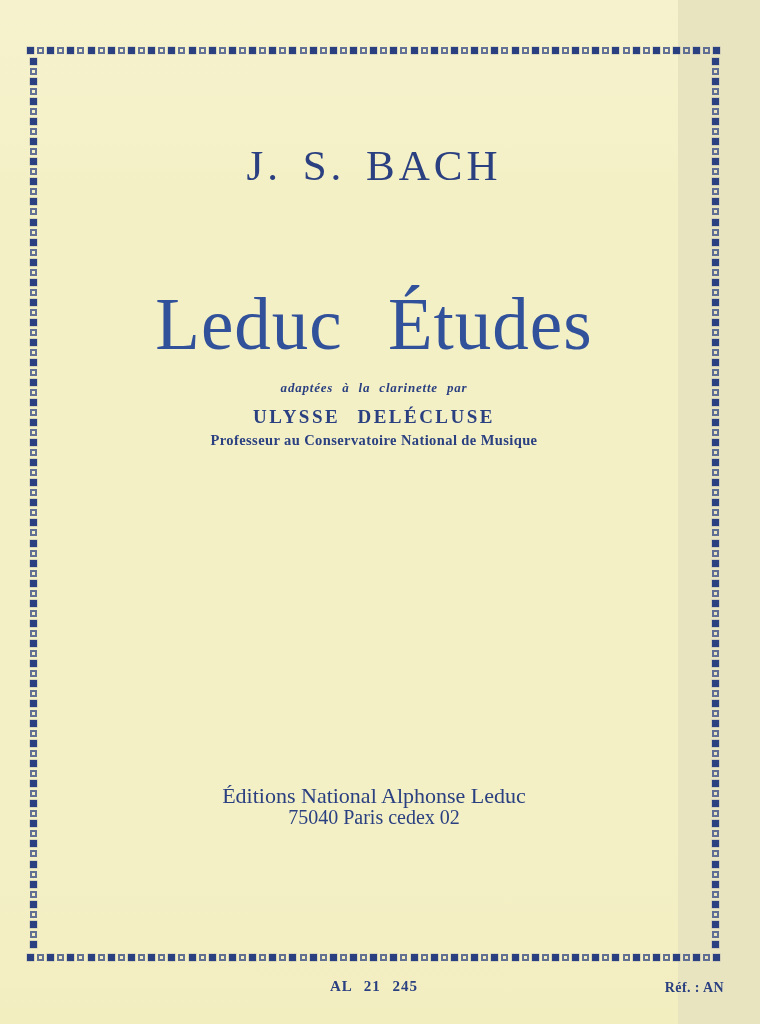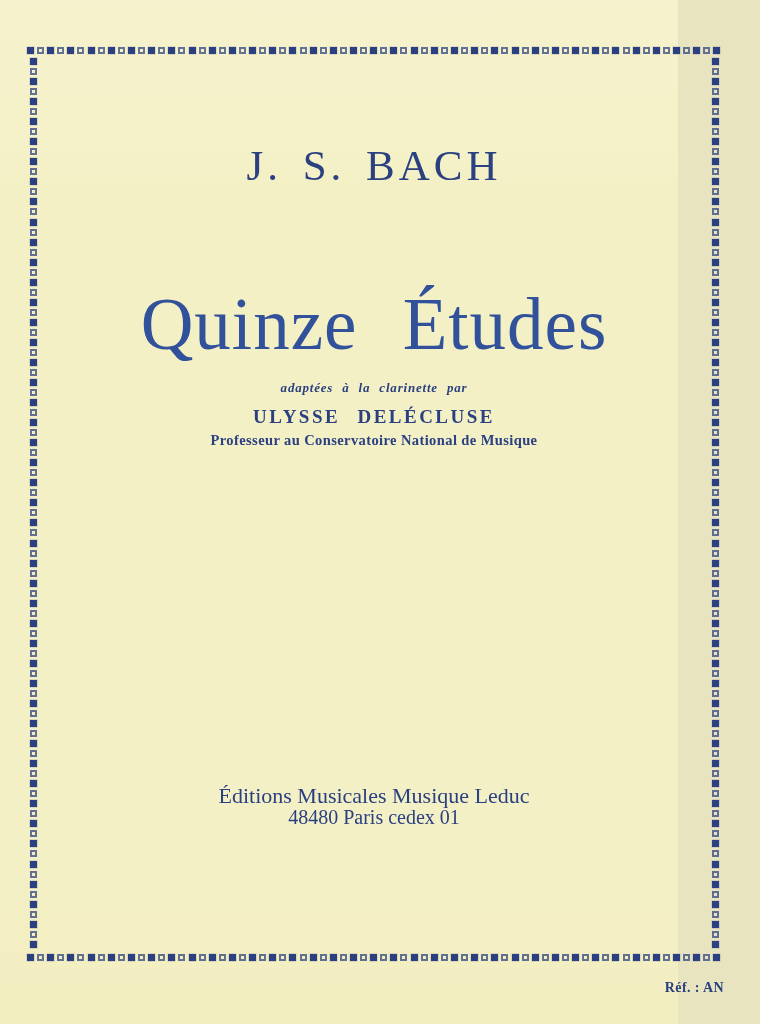--- a/index.html
+++ b/index.html
@@ -439,30 +439,31 @@
       <span class="bsq bsq-hollow"></span>
       <span class="bsq bsq-solid"></span>
       <span class="bsq bsq-hollow"></span>
       <span class="bsq bsq-solid"></span>
       <span class="bsq bsq-hollow"></span>
       <span class="bsq bsq-solid"></span>
     </div>
 
   <div class="centered composer">J. S. BACH</div>
 
-  <div class="centered main-title">Quinze Études</div>
+  <div class="centered main-title">Leduc Études</div>
 
   <div class="centered adaptation">adaptées à la clarinette par</div>
 
   <div class="centered arranger-title">Professeur au Conservatoire National de Musique</div>
 
   <div class="centered arranger">ULYSSE DELÉCLUSE</div>
 
   <div class="centered publisher">
-    <div class="pub-name">Éditions Musicales Musique Leduc</div>
-    <div class="pub-addr2">48480 Paris cedex 01</div>
+    <div class="pub-name">Éditions National Alphonse Leduc</div>
+    <div class="pub-addr2">75040 Paris cedex 02</div>
   </div>
 
   <div class="footer-refs">
+    <div class="plate-number">AL  21 245</div>
     <div class="reference">Réf. : AN</div>
   </div>
 
 </div>
 
 </body></html>

